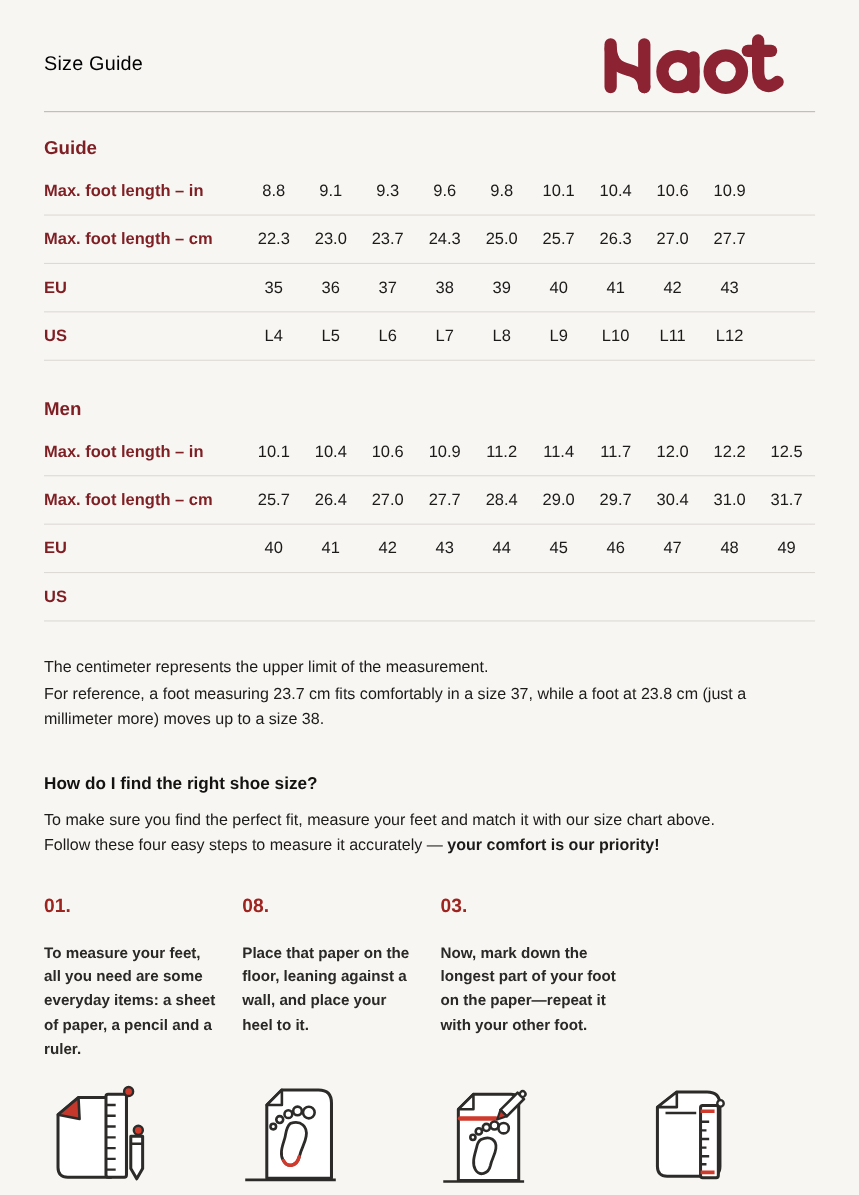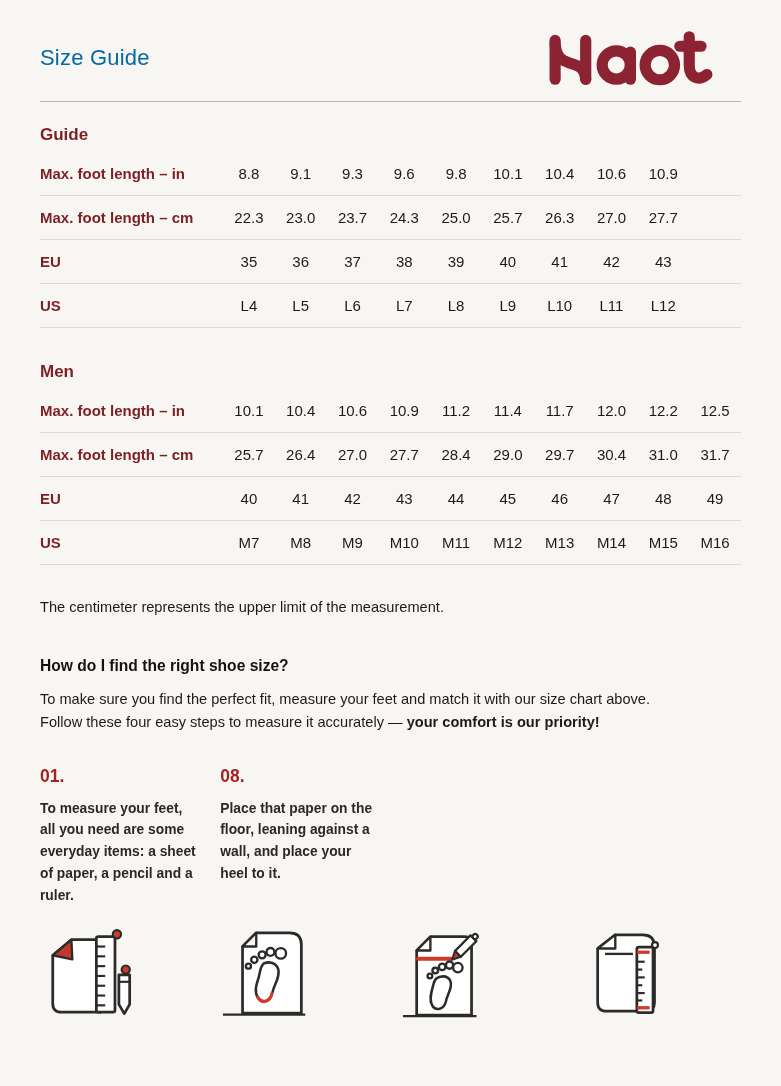--- a/index.html
+++ b/index.html
@@ -6,40 +6,40 @@
   html,body { margin:0; padding:0; }
   body {
     width: 781px; height: 1086px;
     background: #f8f6f3;
     color: #1c1b1a;
     font-family: "Liberation Sans", sans-serif;
     padding: 34px 40px 0 40px;
     overflow: hidden;
   }
   .header { display:flex; justify-content:space-between; align-items:center; height:48px; }
-  .page-title { font-size:22px; font-weight:500; letter-spacing:.2px; color:#0369a1; }
+  .page-title { font-size:18px; font-weight:500; letter-spacing:.2px; color:#000000; }
   .logo svg { display:block; }
   .header-divider { border:0; border-top:1px solid #bcb9b5; margin:19px 0 0 0; }
 
   .section-heading { color:#7e1f24; font-size:17px; font-weight:700; margin-top:23px; }
   .size-table { margin-top:7px; }
   .trow { display:flex; align-items:center; height:44px; border-bottom:1px solid #ddd9d4; }
   .tlabel { flex:0 0 183px; color:#7e1f24; font-weight:700; font-size:15px; }
   .tcells { display:flex; flex:1; }
   .tcell { flex:1; text-align:center; font-size:15px; color:#1c1b1a; }
   .men-heading { margin-top:34px; }
 
   .notes { margin-top:31px; font-size:14.6px; line-height:23.5px; color:#1c1b1a; max-width:662px; }
   .howto-heading { margin-top:37px; font-size:15.6px; font-weight:700; color:#141312; }
   .intro { margin-top:13px; font-size:14.6px; line-height:23.5px; max-width:655px; }
   .intro b { font-weight:700; }
 
   .steps { display:grid; grid-template-columns:repeat(4,1fr); column-gap:20px; margin-top:31px; }
   .step-number { color:#9e2420; font-size:17.5px; font-weight:700; }
-  .step-text { margin-top:11px; font-size:13.8px; line-height:21.8px; font-weight:600; color:#2a2927; }
+  .step-text { margin-top:22px; font-size:13.8px; line-height:21.8px; font-weight:600; color:#2a2927; }
 
   .icons-row { display:grid; grid-template-columns:repeat(4,1fr); column-gap:20px; margin-top:12px; }
   .icon-box { height:104px; display:flex; align-items:flex-end; }
   .icon-box svg { display:block; }
 </style>
 </head>
 <body>
 
 <div class="header">
   <div class="page-title">Size Guide</div>
@@ -164,52 +164,45 @@
         <div class="tcell">44</div>
         <div class="tcell">45</div>
         <div class="tcell">46</div>
         <div class="tcell">47</div>
         <div class="tcell">48</div>
         <div class="tcell">49</div>
       </div>
     </div>
     <div class="trow">
       <div class="tlabel">US</div>
-      <div class="tcells">
-        <div class="tcell">M7</div>
-        <div class="tcell">M8</div>
-        <div class="tcell">M9</div>
-        <div class="tcell">M10</div>
-        <div class="tcell">M11</div>
-        <div class="tcell">M12</div>
-        <div class="tcell">M13</div>
-        <div class="tcell">M14</div>
-        <div class="tcell">M15</div>
-        <div class="tcell">M16</div>
-      </div>
     </div>
   </div>
 
 <div class="notes">
   <div>The centimeter represents the upper limit of the measurement.</div>
+  <div>For reference, a foot measuring 23.7 cm fits comfortably in a size 37, while a foot at 23.8 cm (just a millimeter more) moves up to a size 38.</div>
 </div>
 
 <div class="howto-heading">How do I find the right shoe size?</div>
 <div class="intro">
   <span>To make sure you find the perfect fit, measure your feet and match it with our size chart above. Follow these four easy steps to measure it accurately — </span><b>your comfort is our priority!</b>
 </div>
 
 <div class="steps">
   <div class="step">
     <div class="step-number">01.</div>
     <div class="step-text">To measure your feet, all you need are some everyday items: a sheet of paper, a pencil and a ruler.</div>
   </div>
   <div class="step">
     <div class="step-number">08.</div>
     <div class="step-text">Place that paper on the floor, leaning against a wall, and place your heel to it.</div>
+  </div>
+  <div class="step">
+    <div class="step-number">03.</div>
+    <div class="step-text">Now, mark down the longest part of your foot on the paper—repeat it with your other foot.</div>
   </div>
 </div>
 
 <div class="icons-row">
   <div class="icon-box">
     <svg width="98" height="98" viewBox="0 0 100 100" fill="none" stroke="#2c2b29" stroke-width="2.8" stroke-linejoin="round">
       <path d="M32 16 H62 V90 H22 Q13 90 13 81 V32 Z" fill="#ffffff"></path>
       <path d="M13 32 L32 16 L33 36 Z" fill="#c4382c" stroke-width="2.4"></path>
       <rect x="57.5" y="13" width="19" height="77" rx="2" fill="#ffffff"></rect>
       <g stroke-width="2.2">

